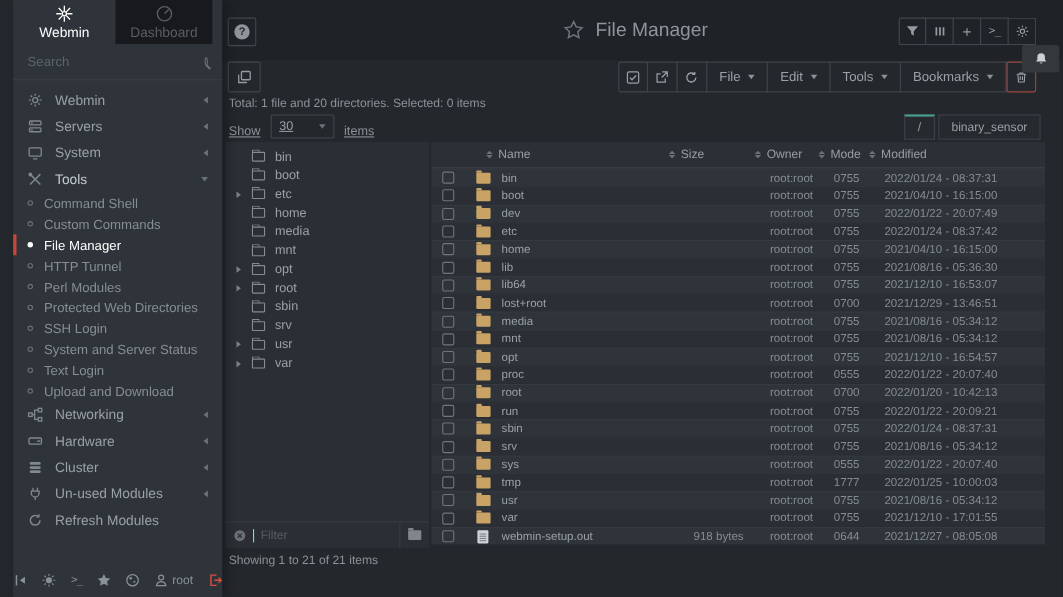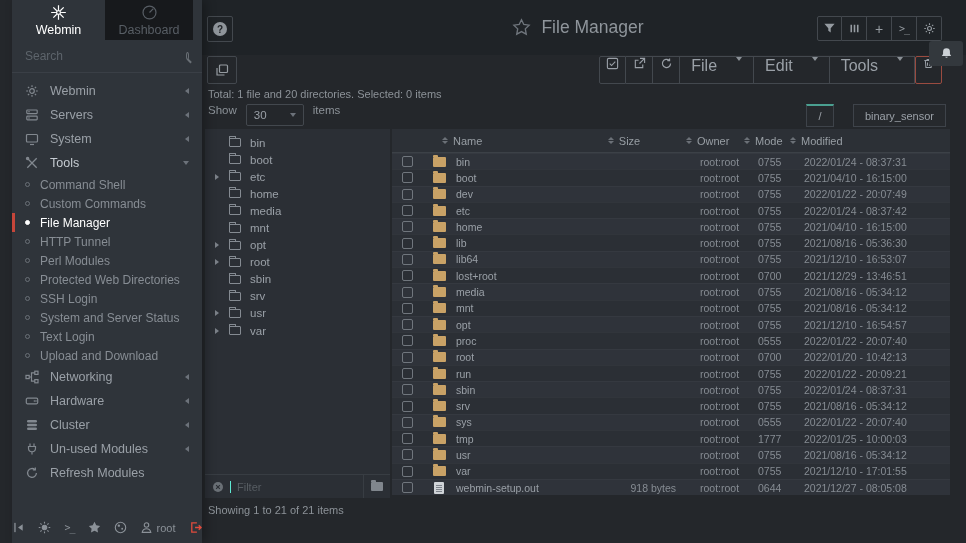--- a/index.html
+++ b/index.html
@@ -47,34 +47,34 @@
   .hbtns { position:absolute; right:24px; top:16px; display:flex; }
   .hbtn { width:25px; height:25px; border:1px solid #43484e; border-left-width:0; display:flex; align-items:center; justify-content:center; color:#959ba1; cursor:pointer; }
   .hbtn:first-child { border-left-width:1px; border-radius:2px 0 0 2px; }
   .hbtn:last-child { border-radius:0 2px 2px 0; }
   .bell-tab { position:absolute; right:3px; top:41px; width:34px; height:25px; background:#33383d; border-radius:3px; display:flex; align-items:center; justify-content:center; z-index:6; cursor:pointer; color:#ccd1d6; }
 
   
   .content { position:absolute; left:190px; top:55px; right:0; bottom:0; background:#24272b; }
   .leftbtn { position:absolute; left:17px; top:1px; width:30px; height:28px; border:1px solid #43484e; border-radius:2px; display:flex; align-items:center; justify-content:center; color:#959ba1; cursor:pointer; }
   .ftoolbar { position:absolute; right:24px; top:1px; display:flex; height:28px; }
-  .fbtn { border:1px solid #43484e; border-left-width:0; padding:0 11px; display:flex; gap:19px; color:#9aa0a7; font-size:16px; cursor:pointer; background:transparent; }
+  .fbtn { border:1px solid #43484e; border-left-width:0; padding:0 11px; display:flex; align-items:center; gap:7px; color:#9aa0a7; font-size:12px; cursor:pointer; background:transparent; }
   .fbtn.icononly { width:27px; padding:0; justify-content:center; }
   .fbtn:first-child { border-left-width:1px; border-radius:2px 0 0 2px; }
   .fbtn.trash { border:1px solid #9a4b40; border-radius:2px; }
   .fbtn .tri-down { border-top-color:#8b9197; }
 
   .totalline { position:absolute; left:18px; top:33px; font-size:11px; color:#8c9298; }
-  .showrow { position:absolute; left:18px; top:49px; height:22px; display:flex; align-items:flex-start; gap:9px; color:#8c9298; font-size:11.5px; }
+  .showrow { position:absolute; left:18px; top:49px; height:22px; display:flex; align-items:flex-end; gap:9px; color:#8c9298; font-size:11.5px;text-decoration:underline; }
   .select { width:58px; height:22px; border:1px solid #43484e; border-radius:2px; display:flex; align-items:center; padding:0 7px; color:#9aa0a7; font-size:11.5px; cursor:pointer; }
   .select .tri-down { margin-left:auto; }
   .crumbs { position:absolute; right:20px; top:49px; display:flex; height:23px; }
   .crumb { border:1px solid #3e434a; min-width:28px; padding:0 11px; display:flex; align-items:center; justify-content:center; color:#9aa0a7; font-size:11px; cursor:pointer; background:#26292d; }
   .crumb.active { border-top:2px solid #4a9f90; }
-  .crumb + .crumb { margin-left:19px; }
+  .crumb + .crumb { margin-left:3px; }
 
   
   .treepanel { position:absolute; left:15px; top:74px; width:185px; height:369px; background:#2b2f35; }
   .tree { padding-top:5px; }
   .titem { height:17.1px; display:flex; align-items:center; padding-left:24px; color:#9aa0a7; font-size:11.5px; position:relative; cursor:pointer; }
   .tcaret { position:absolute; left:10px; }
   .tfolder { width:12px; height:9px; border:1px solid #858b92; border-radius:1px; position:relative; margin-right:9px; flex:none; }
   .tfolder::before { content:""; position:absolute; top:-3px; left:-1px; width:5px; height:2px; border:1px solid #858b92; border-bottom:none; border-radius:1px 1px 0 0; }
   .filterbar { position:absolute; left:0; right:0; bottom:0; height:24px; border-top:1px solid #383d43; display:flex; align-items:center; padding-left:7px; }
   .filterbar input { flex:1; background:transparent; border:none; outline:none; border-left:1px solid #5eead4; margin-left:6px; padding-left:6px; color:#9aa0a7; font-size:11px; min-width:0; }
@@ -400,20 +400,24 @@
           <span class="tri-down"></span>
         </span>
       <span class="fbtn">
           <span>Edit</span>
           <span class="tri-down"></span>
         </span>
       <span class="fbtn">
           <span>Tools</span>
           <span class="tri-down"></span>
         </span>
+      <span class="fbtn">
+          <span>Bookmarks</span>
+          <span class="tri-down"></span>
+        </span>
       <span class="fbtn icononly trash">
           <svg width="13" height="13" viewBox="0 0 14 14" fill="none" stroke="currentColor" stroke-width="1.1">
             <path d="M2.5 3.8h9M5.5 3.8V2.6h3v1.2M3.6 3.8l.6 7.6h5.6l.6-7.6M5.9 5.8v3.6M8.1 5.8v3.6"></path>
           </svg>
         </span>
     </div>
 
     <div class="totalline">Total: 1 file and 20 directories. Selected: 0 items</div>
 
     <div class="showrow">

